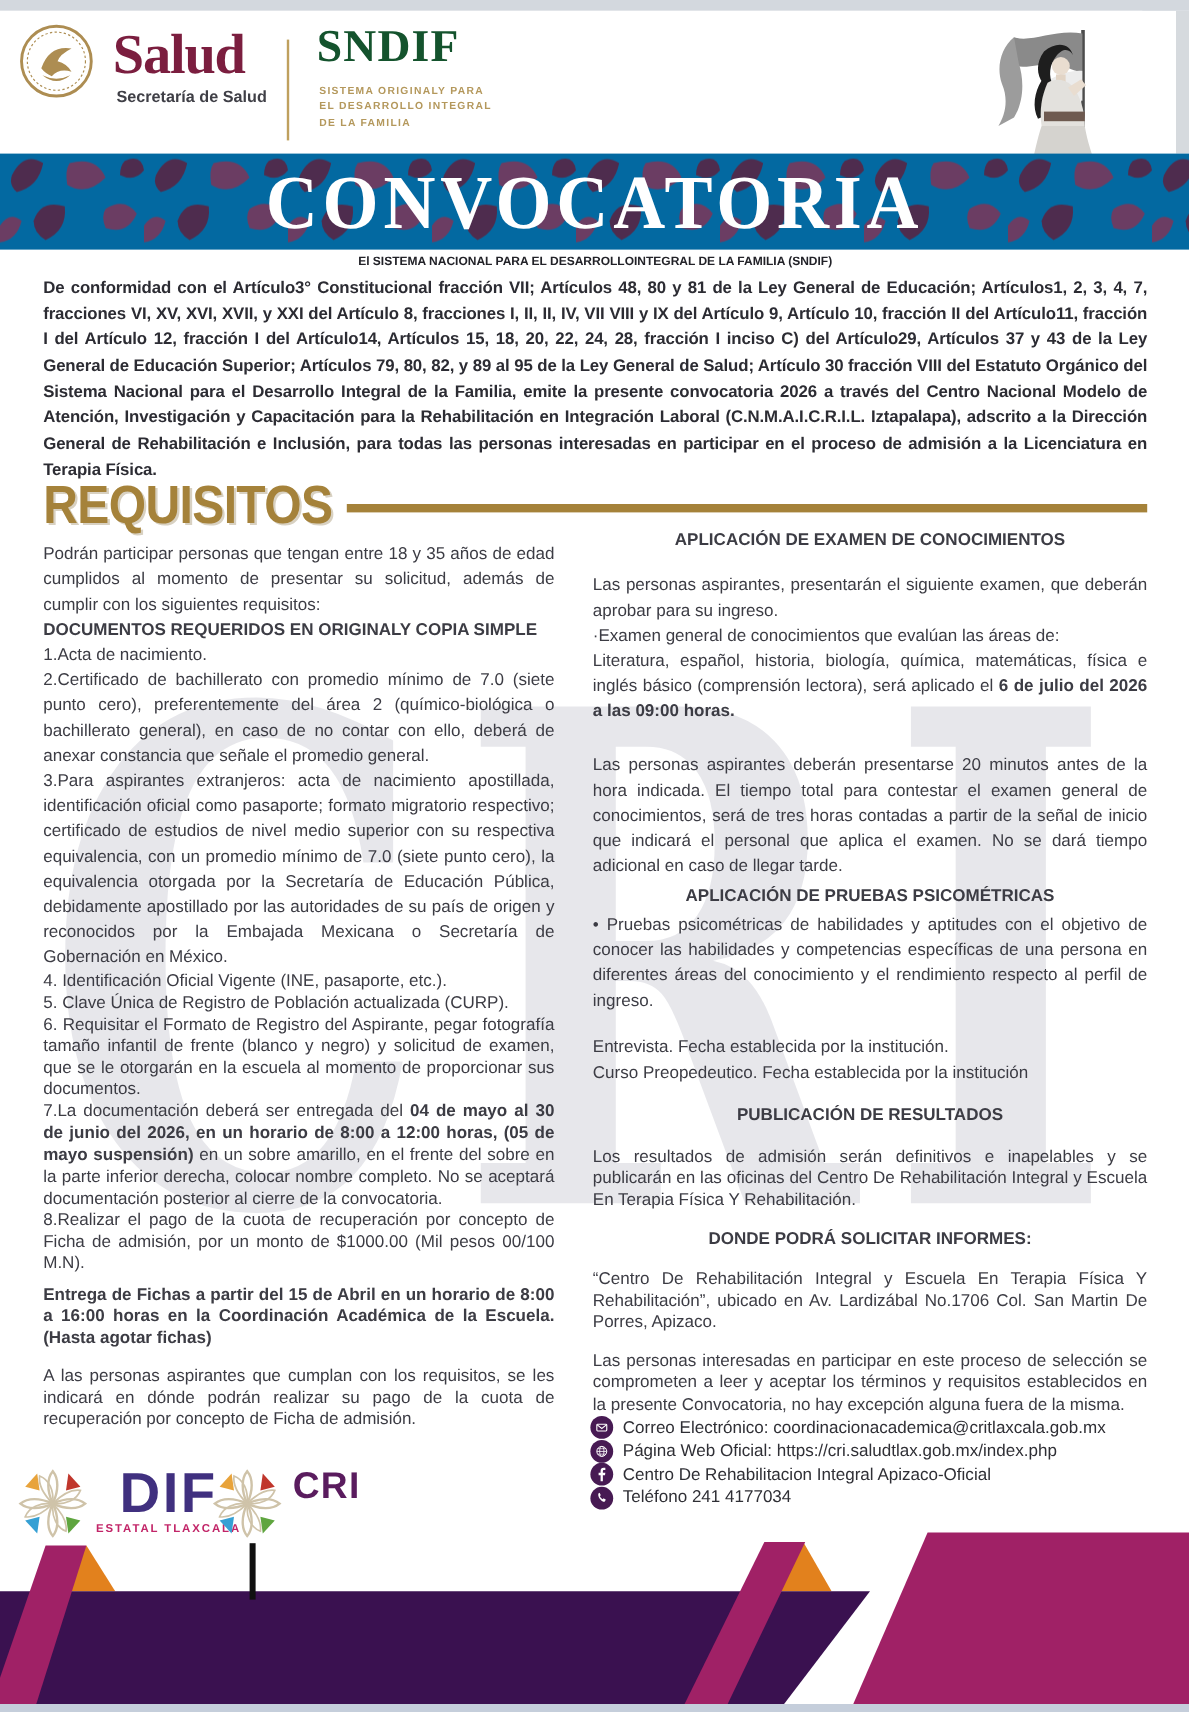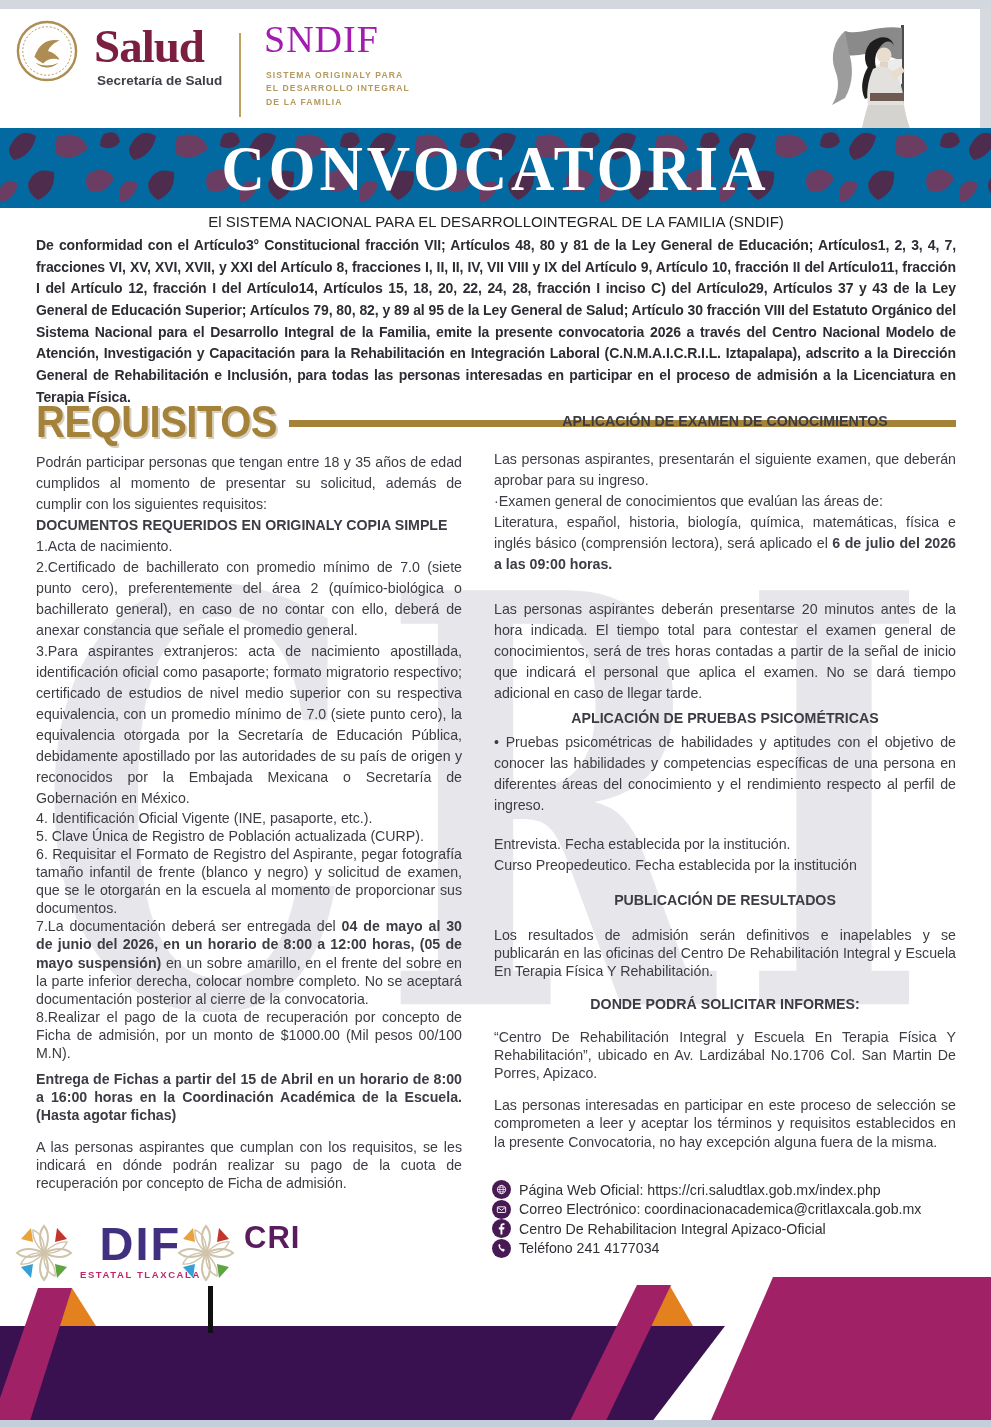--- a/index.html
+++ b/index.html
@@ -9,49 +9,49 @@
   .top-strip{position:absolute;top:0;left:0;width:991px;height:9px;background:#d3d8de;}
   .right-strip{position:absolute;top:9px;right:0;width:11px;height:119px;background:#d6dade;}
   
   .hdr{position:absolute;top:9px;left:0;width:952px;height:119px;background:#fff;}
   .seal{position:absolute;left:16px;top:11px;}
   .salud-word{position:absolute;left:94px;top:10px;font-family:"Liberation Serif",serif;
               font-weight:700;font-size:47px;color:#7b1e3f;letter-spacing:-1px;}
   .salud-sub{position:absolute;left:97px;top:64px;font-size:13.5px;font-weight:700;color:#3f3f46;}
   .hdr-div{position:absolute;left:239px;top:24px;width:2px;height:84px;background:#bfa05e;}
   .sndif-word{position:absolute;left:264px;top:8px;font-family:"Liberation Serif",serif;
-              font-weight:400;font-size:38px;color:#a21caf;letter-spacing:1px;}
+              font-weight:700;font-size:38px;color:#14532d;letter-spacing:1px;}
   .sndif-sub{position:absolute;left:266px;top:60px;font-size:8.6px;font-weight:700;color:#b4985c;
              letter-spacing:1.1px;line-height:1.55;}
   .woman{position:absolute;right:13px;top:16px;width:152px;height:112px;}
   
   .banner{position:absolute;top:128px;left:0;width:991px;height:80px;background:#0369a1;overflow:hidden;}
   .banner svg.pat{position:absolute;inset:0;}
   .banner-title{position:absolute;inset:0;margin:0;text-align:center;line-height:82px;
                 font-family:"Liberation Serif",serif;font-weight:700;font-size:60px;color:#ffffff;
                 letter-spacing:4px;transform:scaleY(1.06);}
   
   .intro{position:absolute;top:213px;left:36px;width:920px;}
-  .intro-title{margin:0 0 5px;text-align:center;font-size:15px;font-weight:400;color:#222228;}
+  .intro-title{margin:0 0 5px;text-align:center;font-size:10px;font-weight:700;color:#222228;}
   .intro-body{margin:0;text-align:justify;font-size:14px;font-weight:700;color:#2c2c33;
               line-height:1.55;letter-spacing:-0.1px;}
   
   .req-row{position:absolute;top:399px;left:36px;width:920px;display:flex;align-items:center;}
   .req-title{margin:0;font-size:40px;font-weight:800;color:#a5823a;letter-spacing:-0.5px;
              transform:scaleY(1.12);transform-origin:left center;
              text-shadow:2px 2px 0 rgba(99,70,12,0.25);}
   .req-rule{flex:1;height:7px;background:#a5823a;margin-left:12px;margin-top:4px;}
   
   .wm{position:absolute;top:520px;left:0;width:991px;margin:0;text-align:center;z-index:1;
       font-family:"DejaVu Serif",serif;font-weight:700;font-size:400px;line-height:1;
       color:rgba(72,72,100,0.13);letter-spacing:26px;transform:scaleY(1.42);
       transform-origin:top center;pointer-events:none;}
   
   .col-left{position:absolute;top:452px;left:36px;width:426px;z-index:2;}
-  .col-right{position:absolute;top:413px;left:494px;width:462px;z-index:2;}
+  .col-right{position:absolute;top:442px;left:494px;width:462px;z-index:2;}
   .col-left p,.col-right p{margin:0;font-size:14.2px;text-align:justify;color:#3c3c44;}
   .lh22{line-height:1.48;}
   .lh19{line-height:1.27;}
   .gold-sub{margin:13px 0 12px;color:#b3914d;font-weight:700;font-size:13.8px;text-align:left !important;}
   .sec-head{margin:0;text-align:center !important;color:#b3914d;font-weight:700;font-size:13.8px;}
   .mt6{margin-top:6px !important;}.mt8{margin-top:8px !important;}
   .mt14{margin-top:14px !important;}.mt16{margin-top:16px !important;}
   .mt18{margin-top:18px !important;}.mt20{margin-top:20px !important;}
   .mt24{margin-top:24px !important;}
   .left-al{text-align:left !important;}
@@ -171,37 +171,37 @@
     <p class="lh19 mt18">Los resultados de admisión serán definitivos e inapelables y se publicarán en las oficinas del Centro De Rehabilitación Integral y Escuela En Terapia Física Y Rehabilitación.</p>
     <p class="sec-head mt16">DONDE PODRÁ SOLICITAR INFORMES:</p>
     <p class="lh19 mt16">“Centro De Rehabilitación Integral y Escuela En Terapia Física Y Rehabilitación”, ubicado en Av. Lardizábal No.1706 Col. San Martin De Porres, Apizaco.</p>
     <p class="lh19 mt14">Las personas interesadas en participar en este proceso de selección se comprometen a leer y aceptar los términos y requisitos establecidos en la presente Convocatoria, no hay excepción alguna fuera de la misma.</p>
   </div>
 
   <div class="contacts">
     <div class="contact-row">
       <span class="cicon">
         <svg width="13" height="13" viewBox="0 0 22 22">
+            <rect x="4" y="6.5" width="14" height="9.5" rx="1.2" fill="none" stroke="#fff" stroke-width="1.6"></rect>
+            <path d="M4.5 7.5 L11 12.5 L17.5 7.5" fill="none" stroke="#fff" stroke-width="1.6"></path>
+          </svg>
+      </span>
+      <span>Correo Electrónico: coordinacionacademica@critlaxcala.gob.mx</span>
+    </div>
+    <div class="contact-row">
+      <span class="cicon">
+        <svg width="13" height="13" viewBox="0 0 22 22">
             <circle cx="11" cy="11" r="7" fill="none" stroke="#fff" stroke-width="1.4"></circle>
             <ellipse cx="11" cy="11" rx="3" ry="7" fill="none" stroke="#fff" stroke-width="1.2"></ellipse>
             <line x1="4" y1="11" x2="18" y2="11" stroke="#fff" stroke-width="1.2"></line>
             <line x1="5" y1="7.2" x2="17" y2="7.2" stroke="#fff" stroke-width="1"></line>
             <line x1="5" y1="14.8" x2="17" y2="14.8" stroke="#fff" stroke-width="1"></line>
           </svg>
       </span>
       <span>Página Web Oficial: https://cri.saludtlax.gob.mx/index.php</span>
-    </div>
-    <div class="contact-row">
-      <span class="cicon">
-        <svg width="13" height="13" viewBox="0 0 22 22">
-            <rect x="4" y="6.5" width="14" height="9.5" rx="1.2" fill="none" stroke="#fff" stroke-width="1.6"></rect>
-            <path d="M4.5 7.5 L11 12.5 L17.5 7.5" fill="none" stroke="#fff" stroke-width="1.6"></path>
-          </svg>
-      </span>
-      <span>Correo Electrónico: coordinacionacademica@critlaxcala.gob.mx</span>
     </div>
     <div class="contact-row">
       <span class="cicon">
         <svg width="13" height="13" viewBox="0 0 22 22">
             <path d="M12.5 21 L12.5 12.5 L15.5 12.5 L16 9 L12.5 9 L12.5 6.8 C12.5 5.6 13 5 14.2 5 L16 5 L16 2 L13.6 2 C10.9 2 9.3 3.6 9.3 6.5 L9.3 9 L6.5 9 L6.5 12.5 L9.3 12.5 L9.3 21 Z" fill="#fff"></path>
           </svg>
       </span>
       <span>Centro De Rehabilitacion Integral Apizaco-Oficial</span>
     </div>
     <div class="contact-row">

